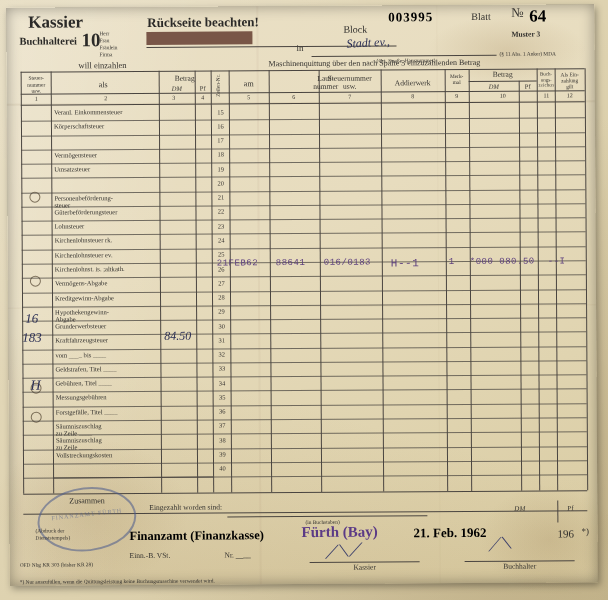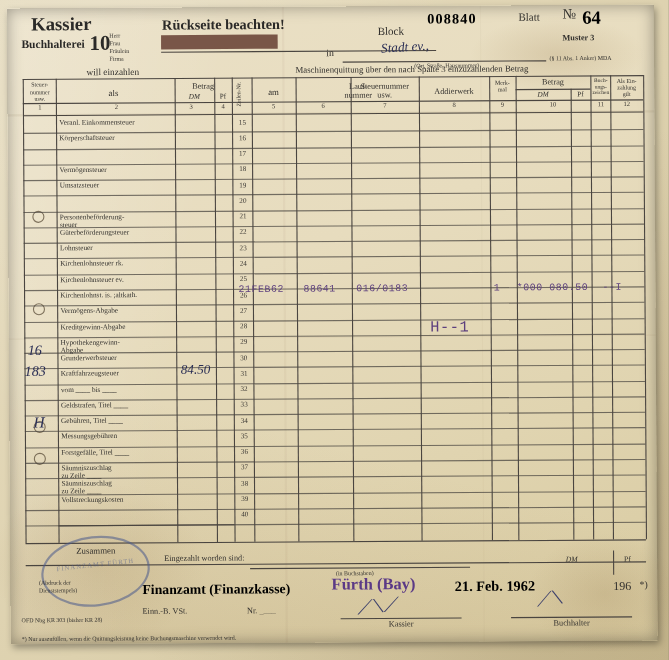--- a/index.html
+++ b/index.html
@@ -74,21 +74,21 @@
 
     <div class="redact" style="left:140px;top:25px;width:106px;height:13px;"></div>
     <div class="line hline" style="left:140px;top:40px;width:250px;"></div>
 
     <div class="lbl" style="left:290px;top:38px;font-size:9px;">in</div>
     <div class="line hline" style="left:305px;top:50px;width:185px;"></div>
     <div class="hand" style="left:340px;top:30px;font-size:12px;font-style:italic;transform:rotate(-3deg);">Stadt ev., </div>
     <div class="lbl xs" style="left:370px;top:51px;">(Ort, Straße, Hausnummer)</div>
 
     <div class="lbl" style="left:337px;top:20px;font-size:10px;">Block</div>
-    <div class="title" style="left:382px;top:4px;font-size:13px;letter-spacing:1px;">008840</div>
+    <div class="title" style="left:382px;top:4px;font-size:13px;letter-spacing:1px;">003995</div>
     <div class="lbl" style="left:465px;top:8px;font-size:10px;">Blatt</div>
     <div class="lbl" style="left:505px;top:4px;font-size:13px;">№</div>
     <div class="title" style="left:523px;top:2px;font-size:17px;">64</div>
 
     <div class="lbl" style="left:505px;top:26px;font-size:7.5px;font-weight:bold;">Muster 3</div>
     <div class="lbl xs" style="left:493px;top:45px;">(§ 11 Abs. 1 Anker) MDA</div>
 
     <div class="lbl" style="left:262px;top:54px;font-size:8px;">Maschinenquittung über den nach Spalte 3 einzuzahlenden Betrag</div>
 
     <div class="line hline" style="left:14px;top:64px;width:564px;"></div>
@@ -221,21 +221,21 @@
         <div class="line hline" style="left: 14px; top: 455.7px; width: 564px; opacity: 0.75;"></div>
         <div class="num" style="left: 205px; top: 444px; width: 17px; font-size: 6.5px;">39</div>
         <div class="lbl" style="left: 47px; top: 443.5px; width: 104px; font-size: 6.6px; line-height: 7px;">Vollstreckungskosten</div>
         <div class="line hline" style="left: 14px; top: 470px; width: 564px; opacity: 0.75;"></div>
         <div class="num" style="left: 205px; top: 458.2px; width: 17px; font-size: 6.5px;">40</div>
       </div>
 
     <div class="hand mono" style="left:209px;top:252px;font-size:9px;color:#5c3f7e;letter-spacing:.5px;">21FEB62</div>
     <div class="hand mono" style="left:268px;top:252px;font-size:9px;color:#5c3f7e;letter-spacing:.5px;">88641</div>
     <div class="hand mono" style="left:316px;top:252px;font-size:9px;color:#5c3f7e;letter-spacing:.5px;">016/0183</div>
-    <div class="hand mono" style="left:383px;top:252px;font-size:14px;color:#5c3f7e;letter-spacing:.5px;margin-top:33px;">H--1</div>
+    <div class="hand mono" style="left:383px;top:252px;font-size:11px;color:#5c3f7e;letter-spacing:.5px;">H--1</div>
     <div class="hand mono" style="left:441px;top:252px;font-size:9px;color:#5c3f7e;letter-spacing:.5px;">1</div>
     <div class="hand mono" style="left:462px;top:252px;font-size:9px;color:#5c3f7e;letter-spacing:.5px;">*000 080.50</div>
     <div class="hand mono" style="left:540px;top:252px;font-size:9px;color:#5c3f7e;letter-spacing:.5px;">--I</div>
 
     <div class="hand" style="left:156px;top:322px;font-size:12px;font-style:italic;">84.50</div>
 
     <div class="hand" style="left:17px;top:303px;font-size:13px;font-style:italic;">16</div>
     <div class="hand" style="left:14px;top:322px;font-size:13px;font-style:italic;">183</div>
     <div class="hand" style="left:22px;top:370px;font-size:14px;font-style:italic;">H</div>
 

